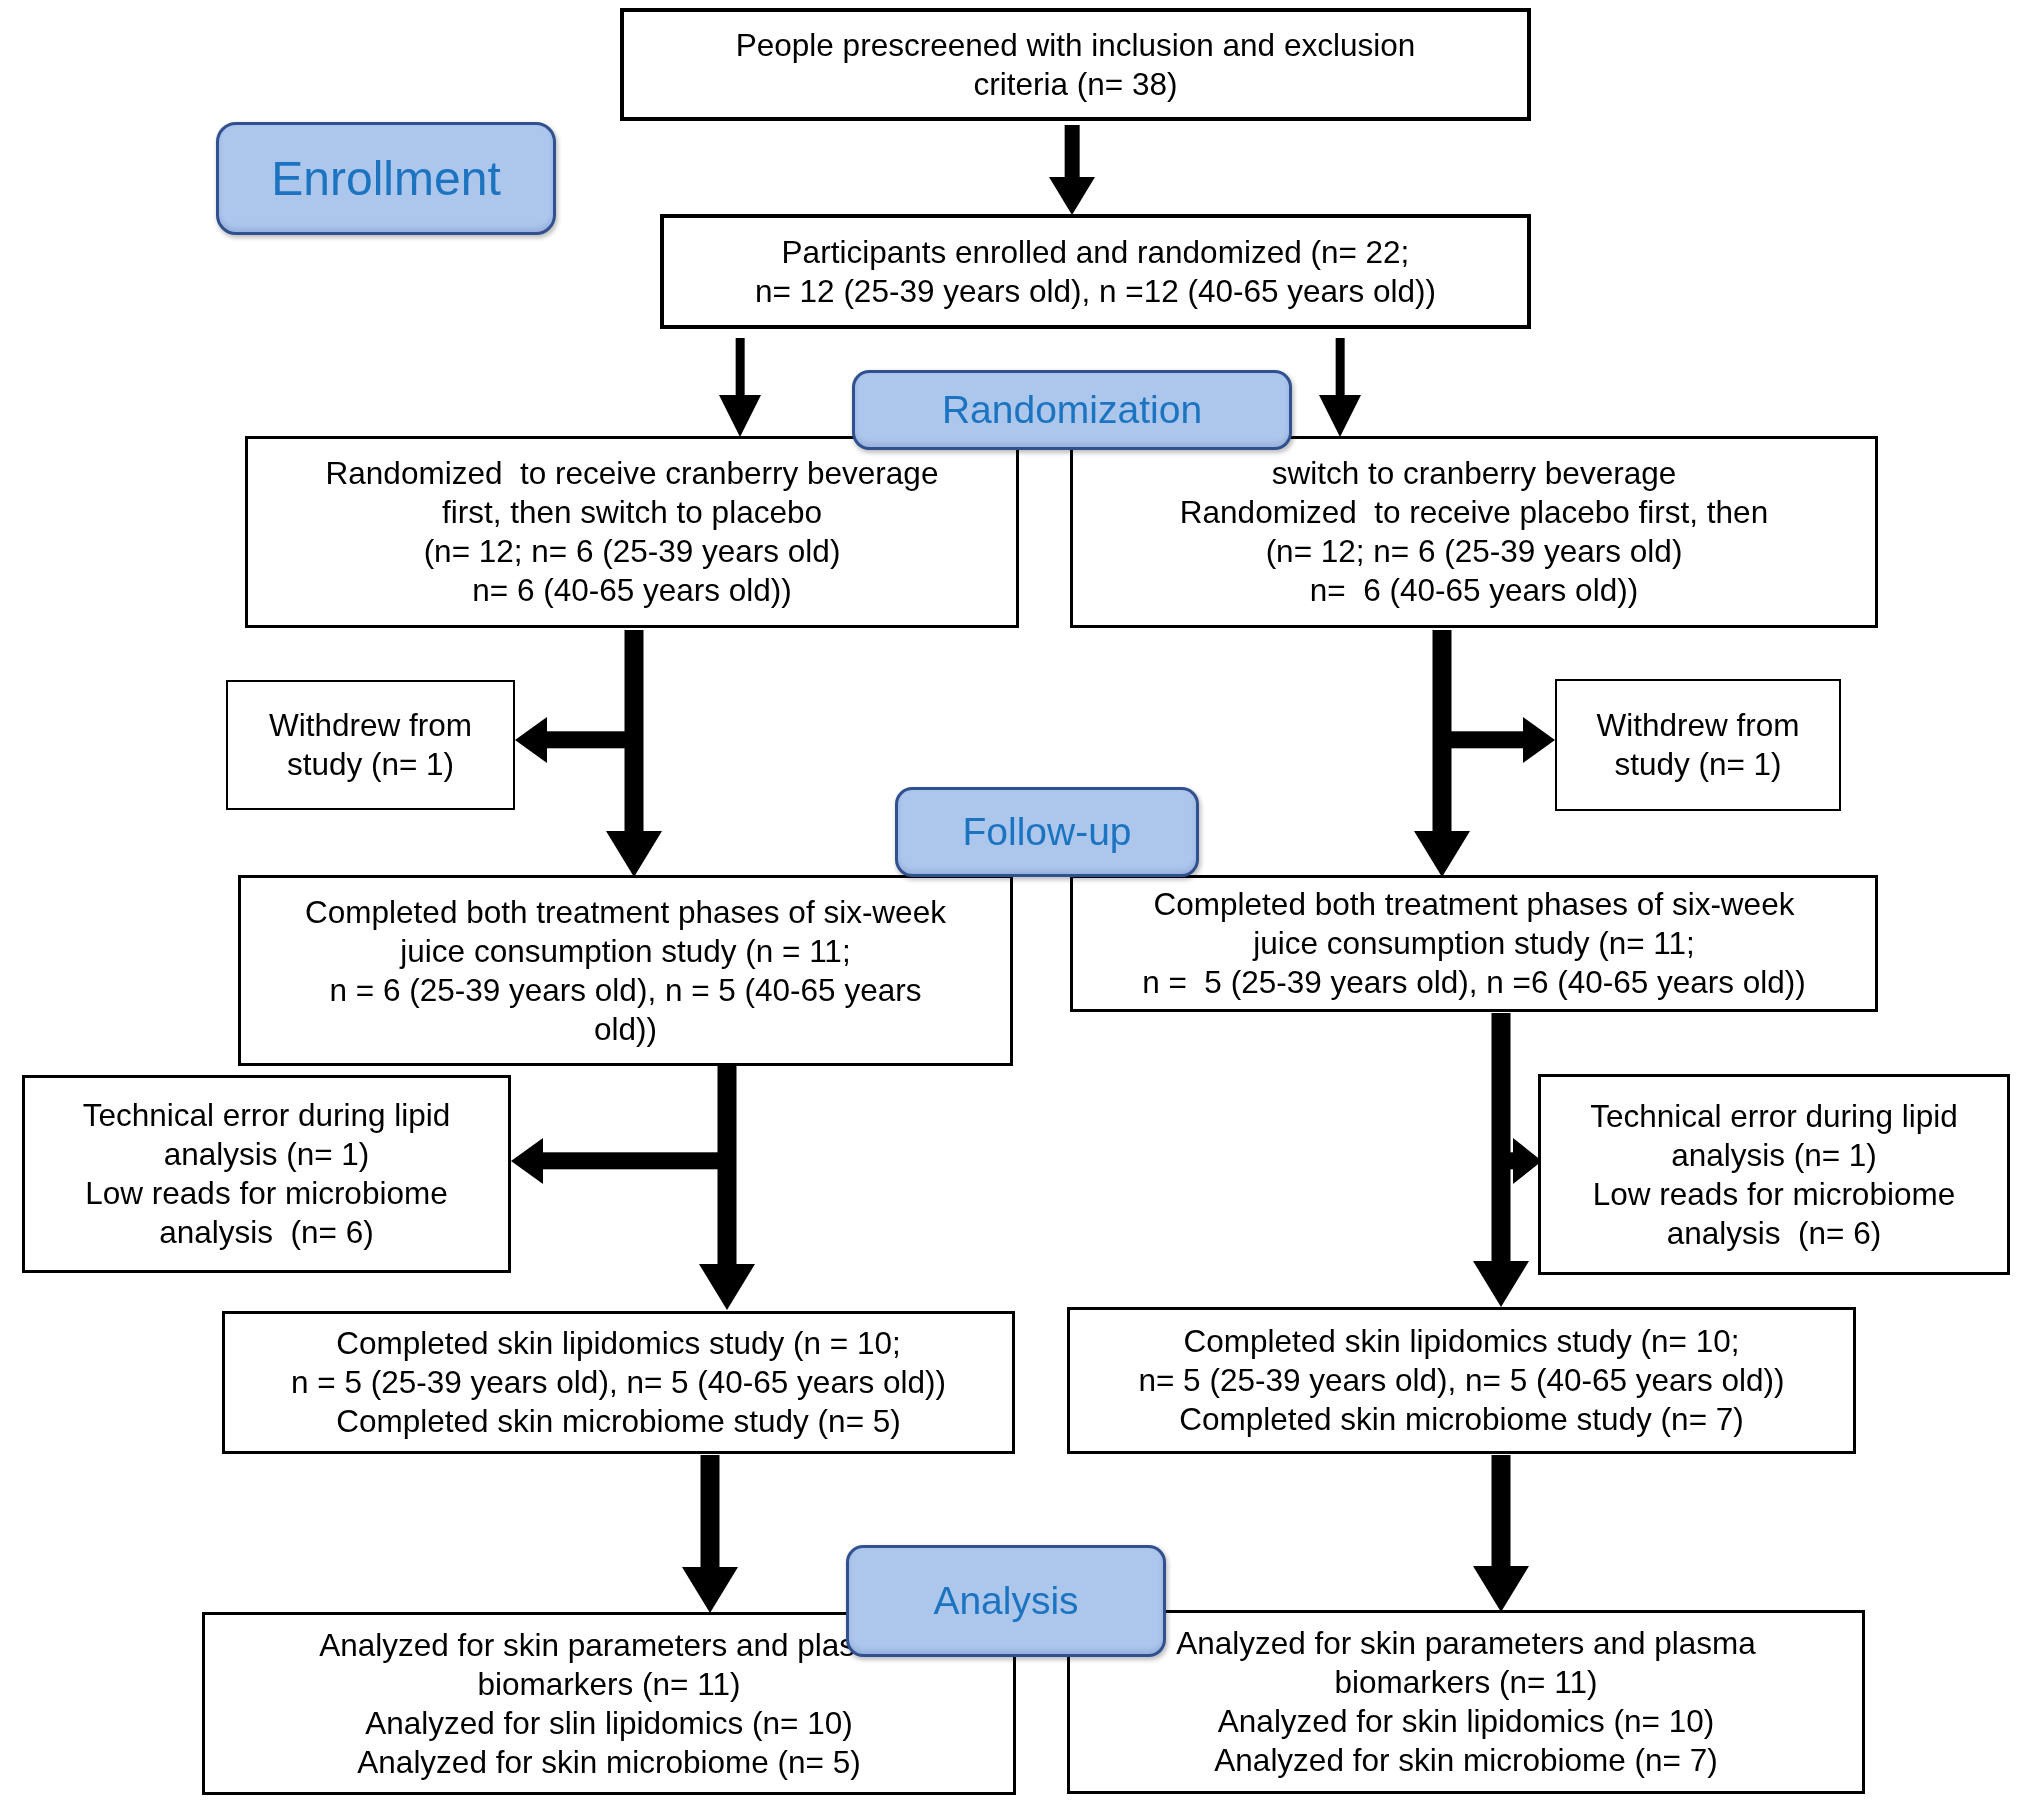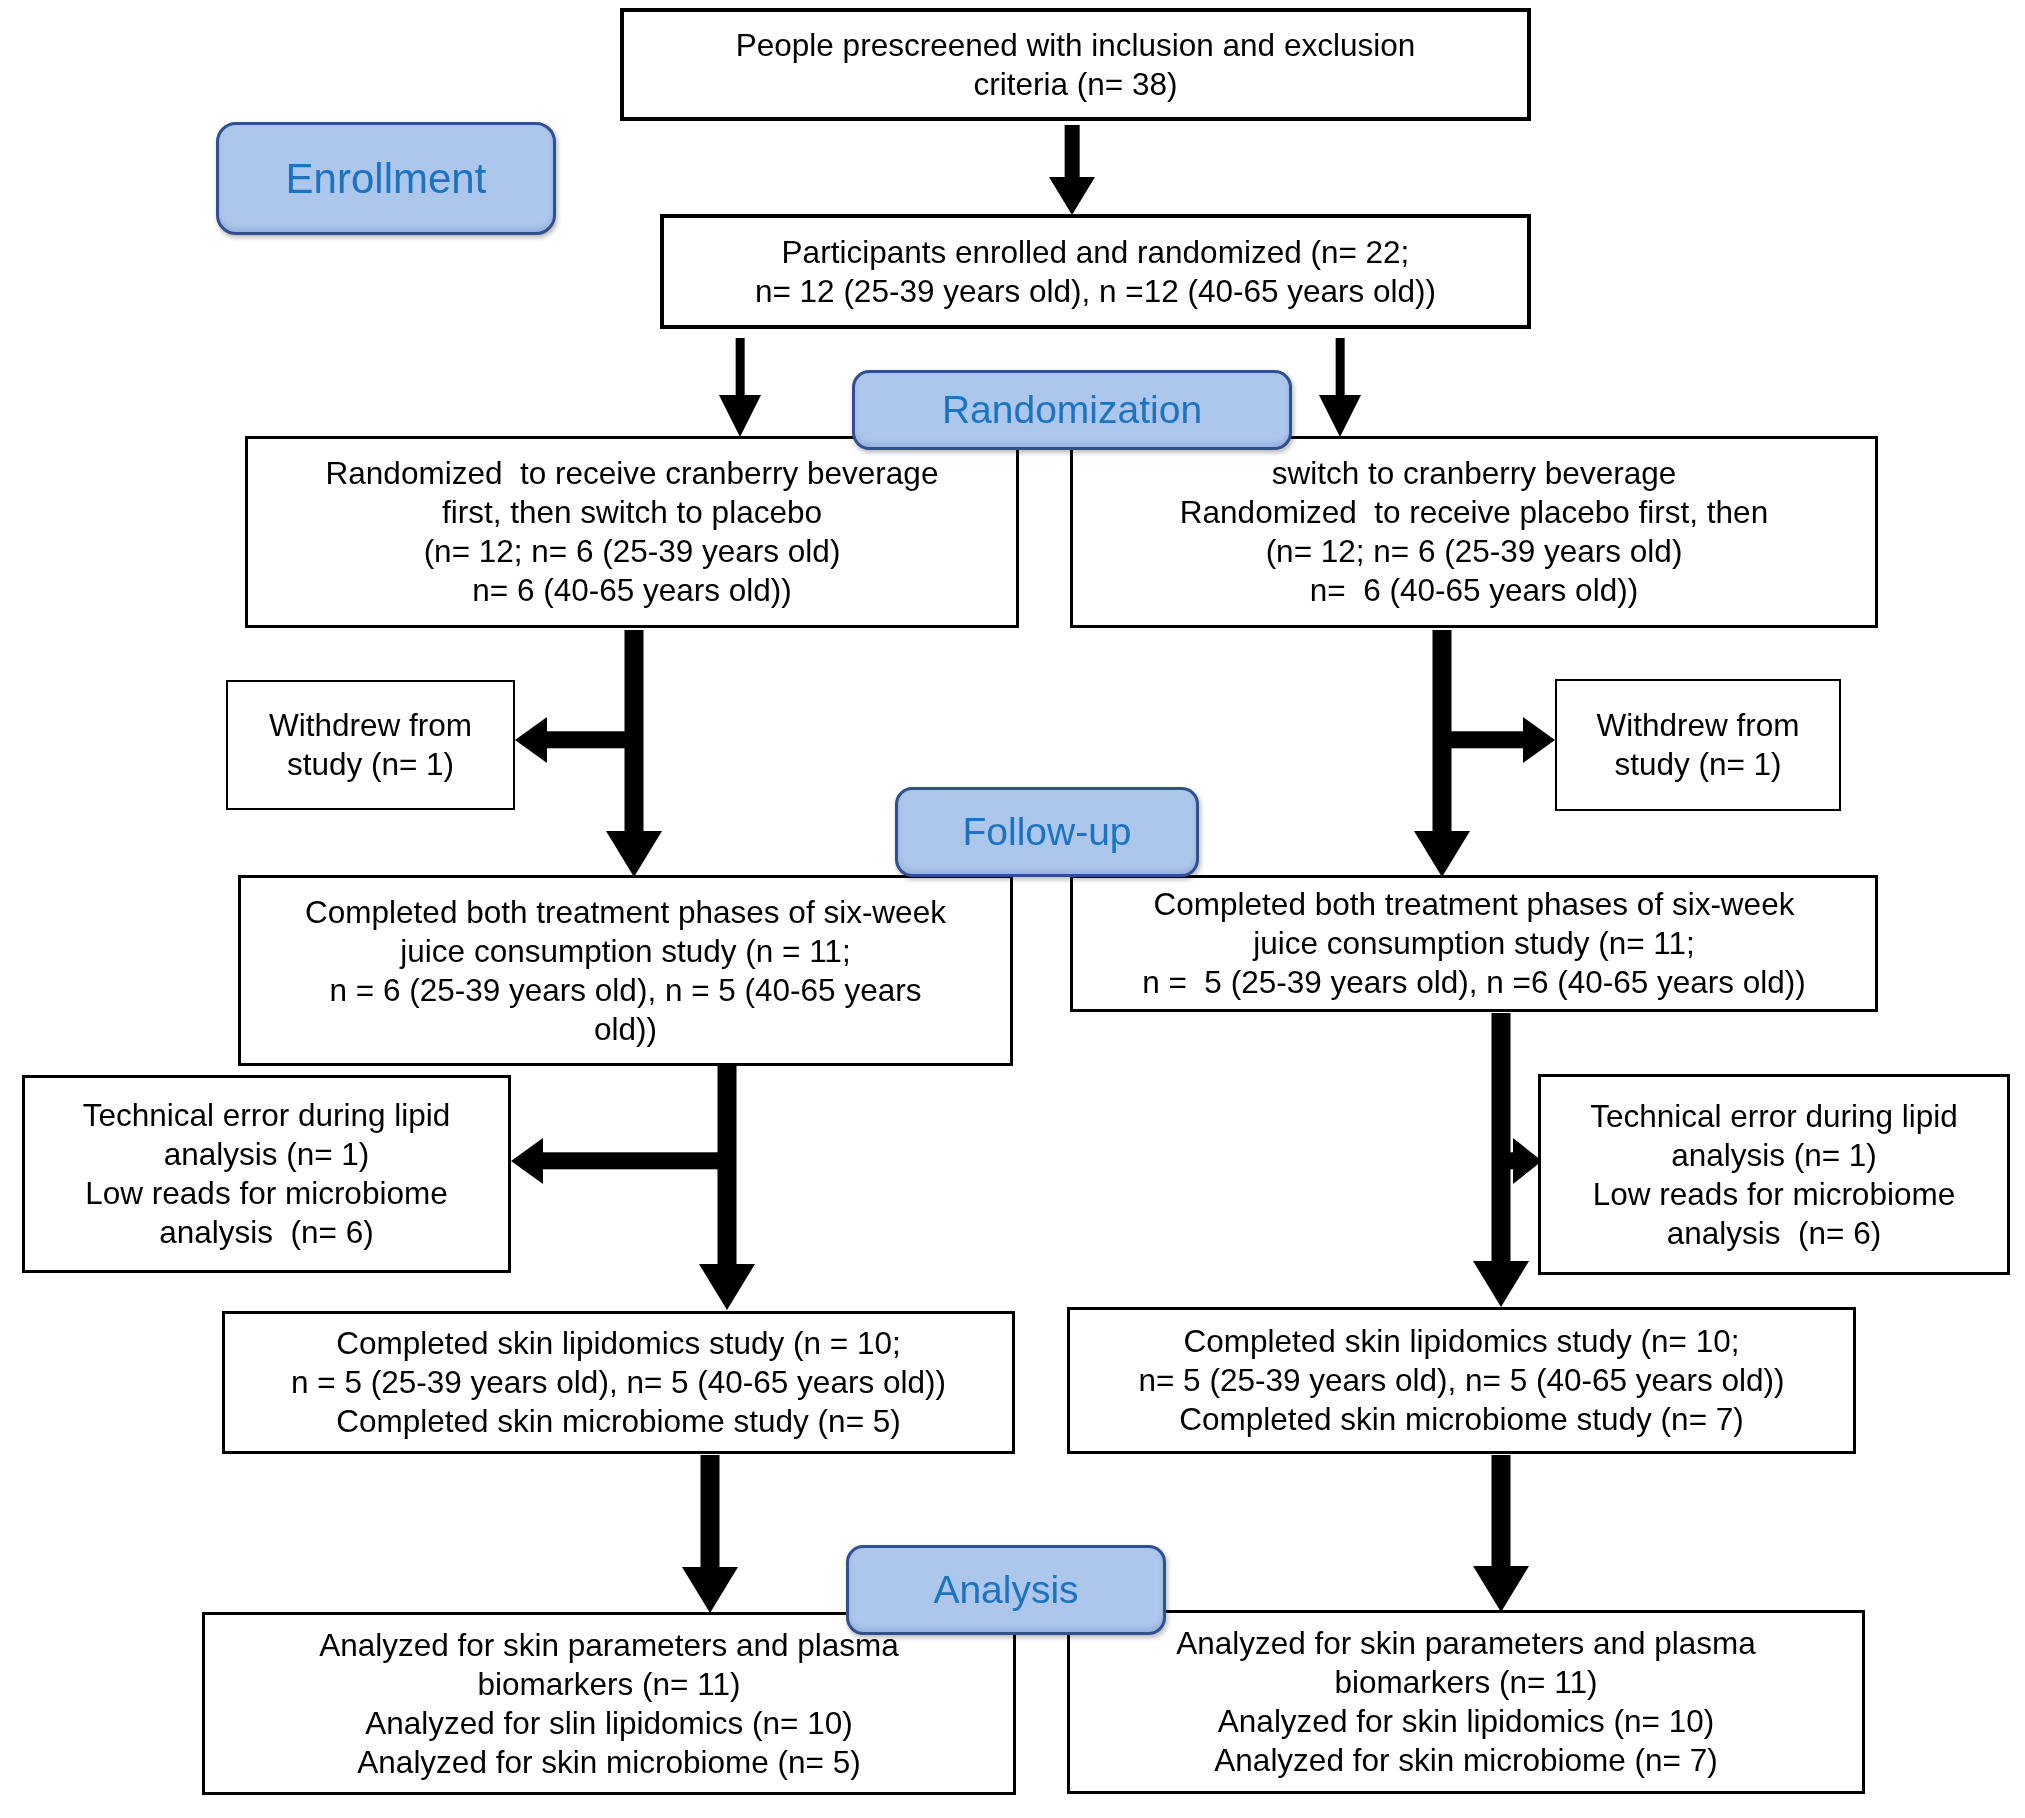--- a/index.html
+++ b/index.html
@@ -65,30 +65,30 @@
     position:absolute;right:0;top:50%;transform:translateY(-50%);
     width:0;height:0;border-style:solid;
     border-color:transparent transparent transparent #000;
   }
 </style>
 </head>
 <body>
 
 <div class="canvas">
 
-  <div class="pill" style="left:216px;top:122px;width:340px;height:113px;font-size:42px;">
+  <div class="pill" style="left:216px;top:122px;width:340px;height:113px;font-size:48px;">
     <span>Enrollment</span>
   </div>
   <div class="pill" style="left:852px;top:370px;width:440px;height:80px;font-size:39px;border-radius:17.4px;">
     <span>Randomization</span>
   </div>
   <div class="pill" style="left:895px;top:787px;width:304px;height:90px;font-size:39px;border-radius:17.4px;">
     <span>Follow-up</span>
   </div>
-  <div class="pill" style="left:846px;top:1545px;width:320px;height:90px;font-size:39px;border-radius:17.4px;">
+  <div class="pill" style="left:846px;top:1545px;width:320px;height:112px;font-size:39px;border-radius:17.4px;">
     <span>Analysis</span>
   </div>
 
   <div class="box b6" style="left:620px;top:8px;width:911px;height:113px;">
     <div class="line">People prescreened with inclusion and exclusion</div>
     <div class="line">criteria (n= 38)</div>
   </div>
 
   <div class="box b6" style="left:660px;top:214px;width:871px;height:115px;">
     <div class="line">Participants enrolled and randomized (n= 22;</div>

